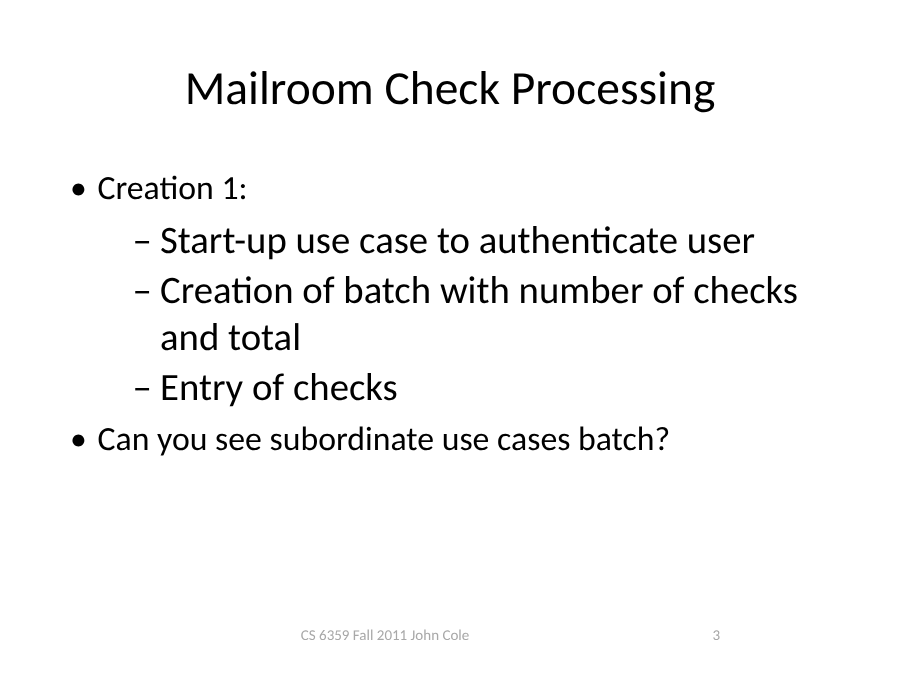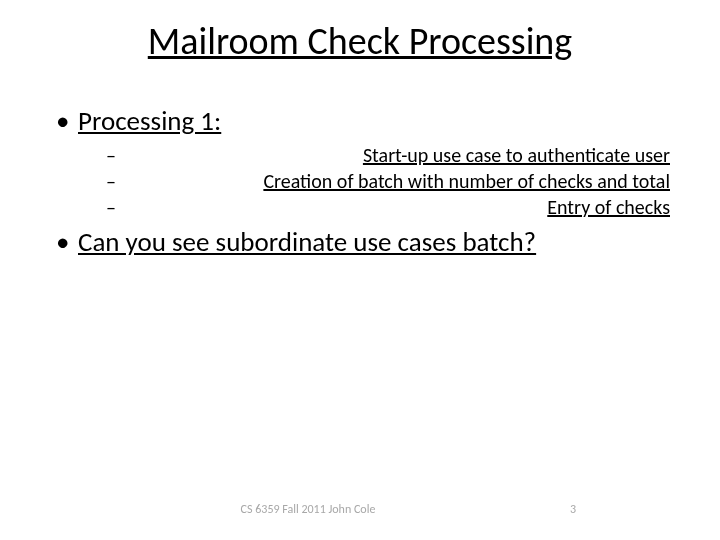--- a/index.html
+++ b/index.html
@@ -1,36 +1,36 @@
 <!DOCTYPE html>
 <html><head>
   <meta charset="utf-8">
   <style>
     * { margin: 0; padding: 0; box-sizing: border-box; }
     html, body { width: 720px; height: 540px; font-family: Calibri, Arial, sans-serif; background: #fff; color: #000; }
-    .slide { width: 720px; height: 540px; position: relative; padding: 12px 50px 0 50px; text-decoration: underline; }
+    .slide { width: 720px; height: 540px; position: relative; padding: 42px 50px 0 50px; }
     .title { font-size: 38px; font-weight: 400; text-align: center; margin-bottom: 40px; margin-top: 6px; }
     .bullets { list-style: none; }
     .bullets > li { font-size: 27px; margin-bottom: 6px; position: relative; padding-left: 28px; }
     .bullets > li::before { content: "•"; position: absolute; left: 6px; top: 0; }
     .sub { list-style: none; margin-top: 6px; }
-    .sub > li { font-size: 20px; position: relative; padding-left: 50px; margin-bottom: 2px; text-align: right; }
+    .sub > li { font-size: 31px; position: relative; padding-left: 50px; margin-bottom: 2px; }
     .sub > li::before { content: "–"; position: absolute; left: 28px; top: 0; }
     .footer { position: absolute; bottom: 18px; left: 0; width: 616px; height: 20px; font-size: 12px; color: #a8a8a8; }
     .footer-center { position: absolute; left: 50%; transform: translateX(-50%); }
     .footer-right { position: absolute; right: 40px; }
   </style>
 </head>
 <body>
 
 <div class="slide">
   <h1 class="title">Mailroom Check Processing</h1>
   <ul class="bullets">
     <li>
-      <span>Processing 1:</span>
+      <span>Creation 1:</span>
       <ul class="sub">
         <li>Start-up use case to authenticate user</li>
         <li>Creation of batch with number of checks and total</li>
         <li>Entry of checks</li>
       </ul>
     </li>
     <li>
       <span>Can you see subordinate use cases batch?</span>
     </li>
   </ul>

